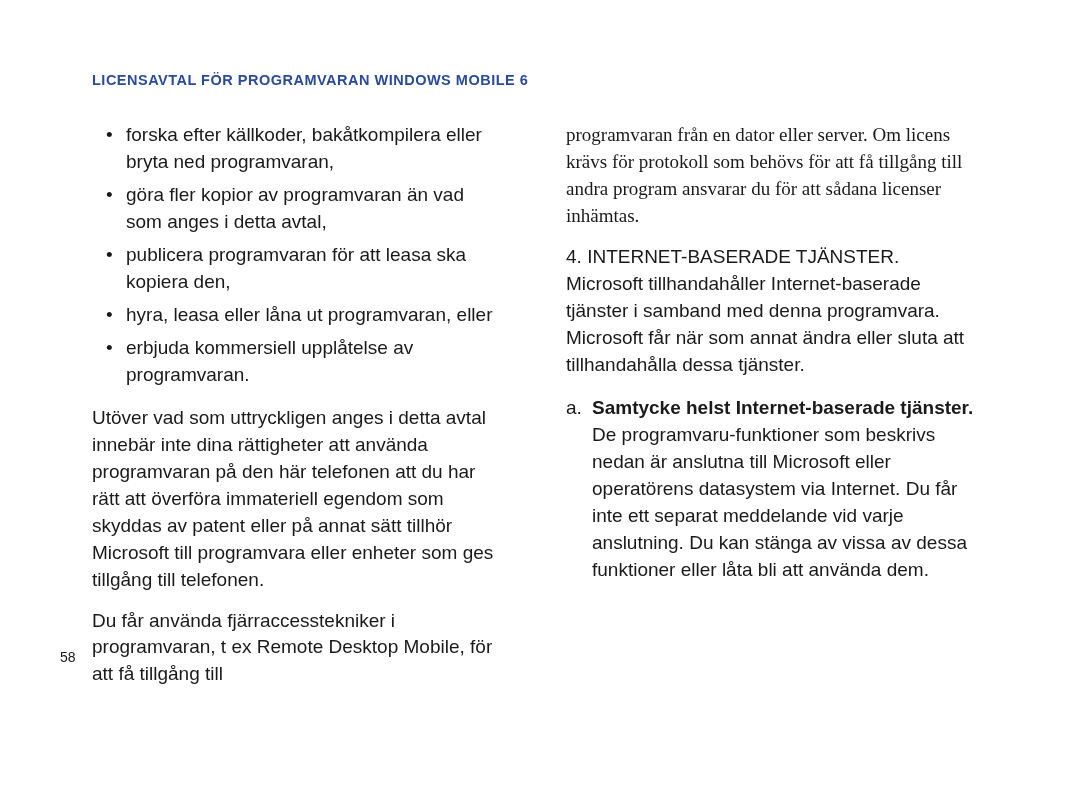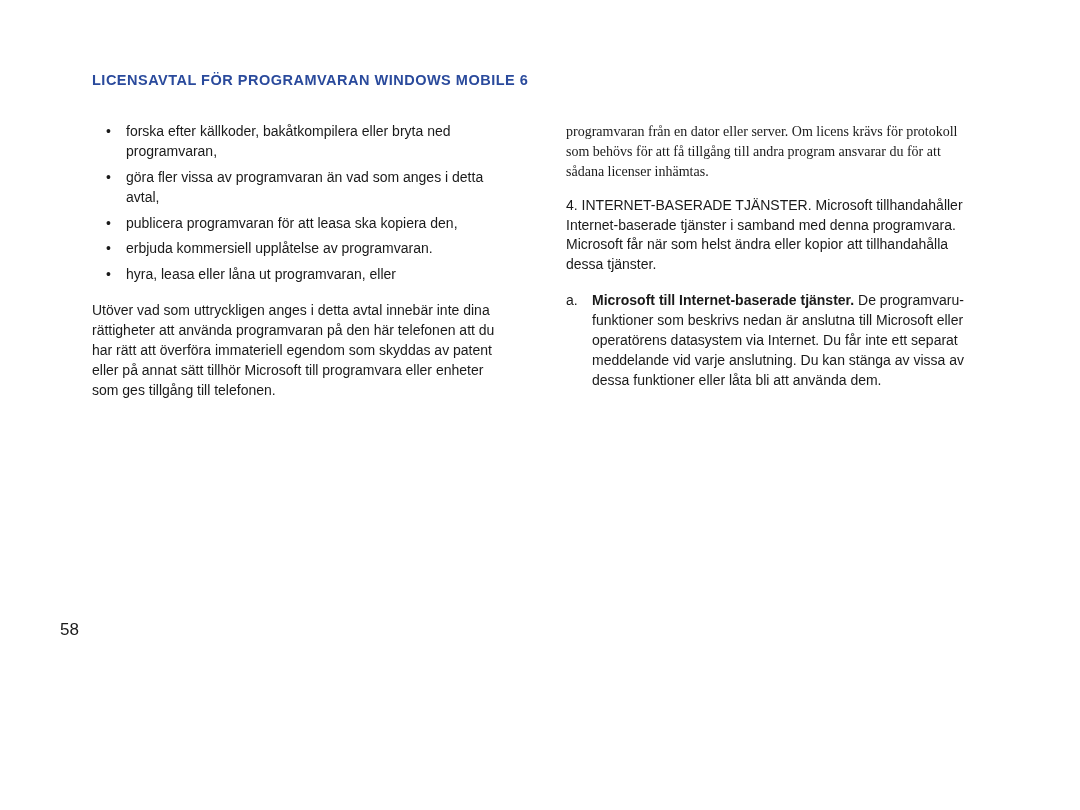--- a/index.html
+++ b/index.html
@@ -26,21 +26,21 @@
     letter-spacing: 0.5px;
     color: #2a4a9c;
     margin-bottom: 34px;
   }
   .columns {
     display: flex;
     gap: 64px;
   }
   .col {
     flex: 0 0 410px;
-    font-size: 14px;
+    font-size: 19px;
     line-height: 1.42;
   }
   .bullet-list {
     margin: 0 0 16px 0;
     padding: 0;
     list-style: none;
   }
   .bullet-list li {
     position: relative;
     padding-left: 34px;
@@ -78,58 +78,59 @@
     position: absolute;
     left: 0;
     top: 0;
   }
   .sub-a .sub-heading {
     font-weight: bold;
   }
   .page-number {
     position: absolute;
     left: 60px;
-    bottom: 38px;
-    font-size: 17px;
+    bottom: 13px;
+    font-size: 14px;
   }
 </style>
 </head>
 <body>
 
 <div class="page">
 
   <div class="running-head">LICENSAVTAL FÖR PROGRAMVARAN WINDOWS MOBILE 6</div>
 
   <div class="columns">
 
     <div class="col">
       <ul class="bullet-list">
         <li>forska efter källkoder, bakåtkompilera eller bryta ned programvaran,</li>
-        <li>göra fler vissa av programvaran än vad som anges i detta avtal,</li>
+        <li>göra fler kopior av programvaran än vad som anges i detta avtal,</li>
         <li>publicera programvaran för att leasa ska kopiera den,</li>
+        <li>hyra, leasa eller låna ut programvaran, eller</li>
         <li>erbjuda kommersiell upplåtelse av programvaran.</li>
-        <li>hyra, leasa eller låna ut programvaran, eller</li>
       </ul>
       <p class="para-indent">Utöver vad som uttryckligen anges i detta avtal innebär inte dina rättigheter att använda programvaran på den här telefonen att du har rätt att överföra immateriell egendom som skyddas av patent eller på annat sätt tillhör Microsoft till programvara eller enheter som ges tillgång till telefonen.</p>
+      <p class="para-indent">Du får använda fjärraccesstekniker i programvaran, t ex Remote Desktop Mobile, för att få tillgång till</p>
     </div>
 
     <div class="col">
       <p class="para">programvaran från en dator eller server. Om licens krävs för protokoll som behövs för att få tillgång till andra program ansvarar du för att sådana licenser inhämtas.</p>
 
       <p class="numbered">
         <span class="num">4.</span>
         <span> </span>
         <span class="heading">INTERNET-BASERADE TJÄNSTER.</span>
         <span> </span>
-        <span>Microsoft tillhandahåller Internet-baserade tjänster i samband med denna programvara. Microsoft får när som helst ändra eller kopior att tillhandahålla dessa tjänster.</span>
+        <span>Microsoft tillhandahåller Internet-baserade tjänster i samband med denna programvara. Microsoft får när som annat ändra eller sluta att tillhandahålla dessa tjänster.</span>
       </p>
 
       <p class="sub-a">
         <span class="sub-label">a.</span>
-        <span class="sub-heading">Microsoft till Internet-baserade tjänster.</span><span> De programvaru-funktioner som beskrivs nedan är anslutna till Microsoft eller operatörens datasystem via Internet. Du får inte ett separat meddelande vid varje anslutning. Du kan stänga av vissa av dessa funktioner eller låta bli att använda dem.</span>
+        <span class="sub-heading">Samtycke helst Internet-baserade tjänster.</span><span> De programvaru-funktioner som beskrivs nedan är anslutna till Microsoft eller operatörens datasystem via Internet. Du får inte ett separat meddelande vid varje anslutning. Du kan stänga av vissa av dessa funktioner eller låta bli att använda dem.</span>
       </p>
     </div>
 
   </div>
 
   <div class="page-number">58</div>
 
 </div>
 
 </body></html>

